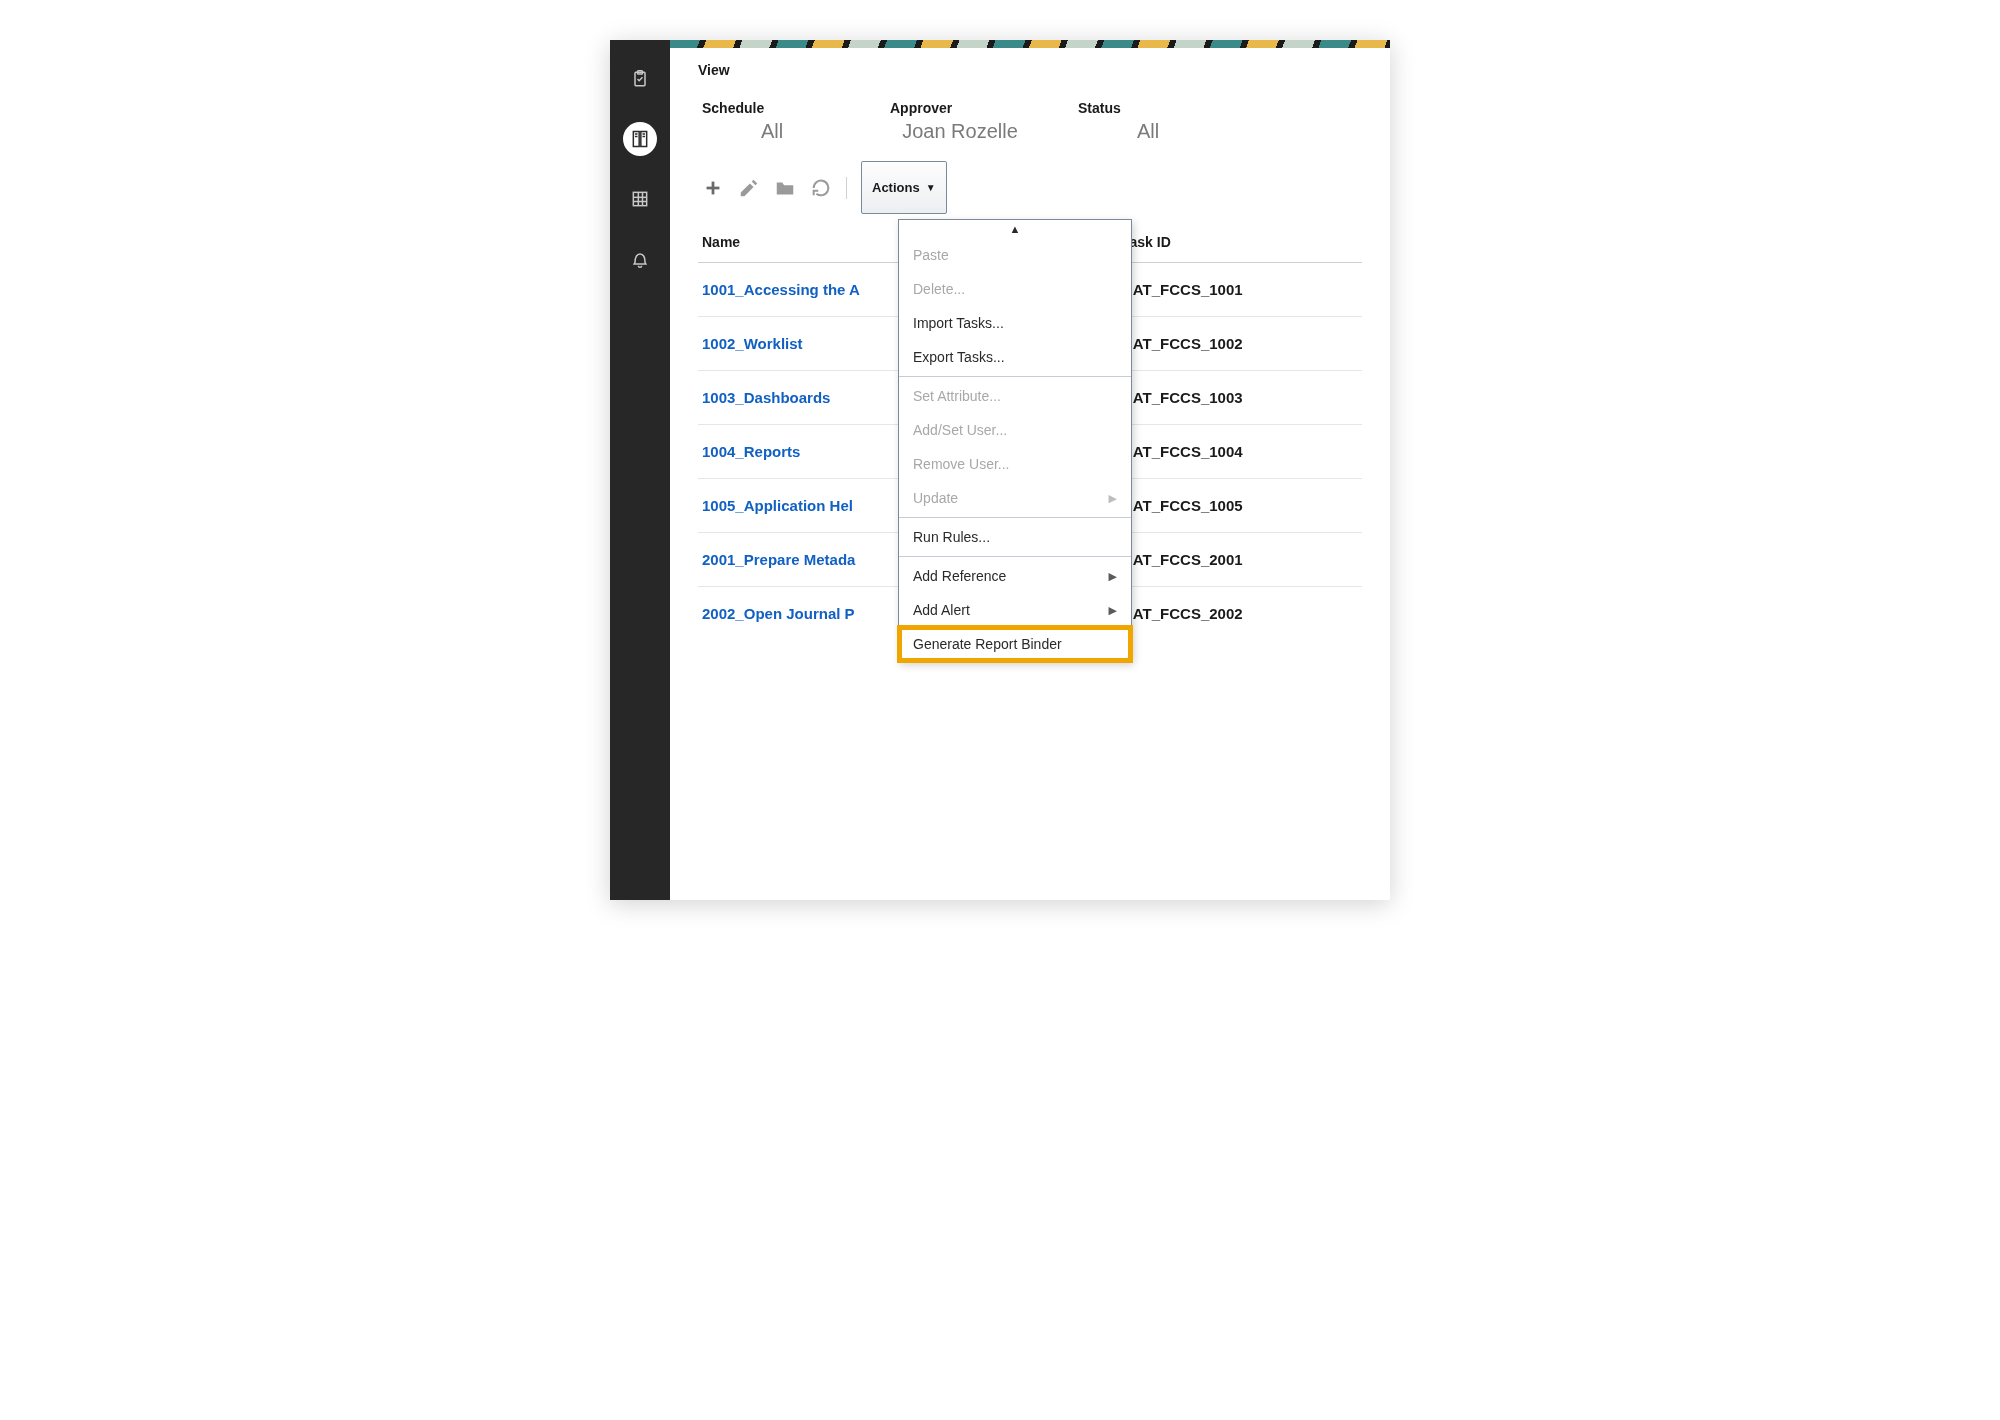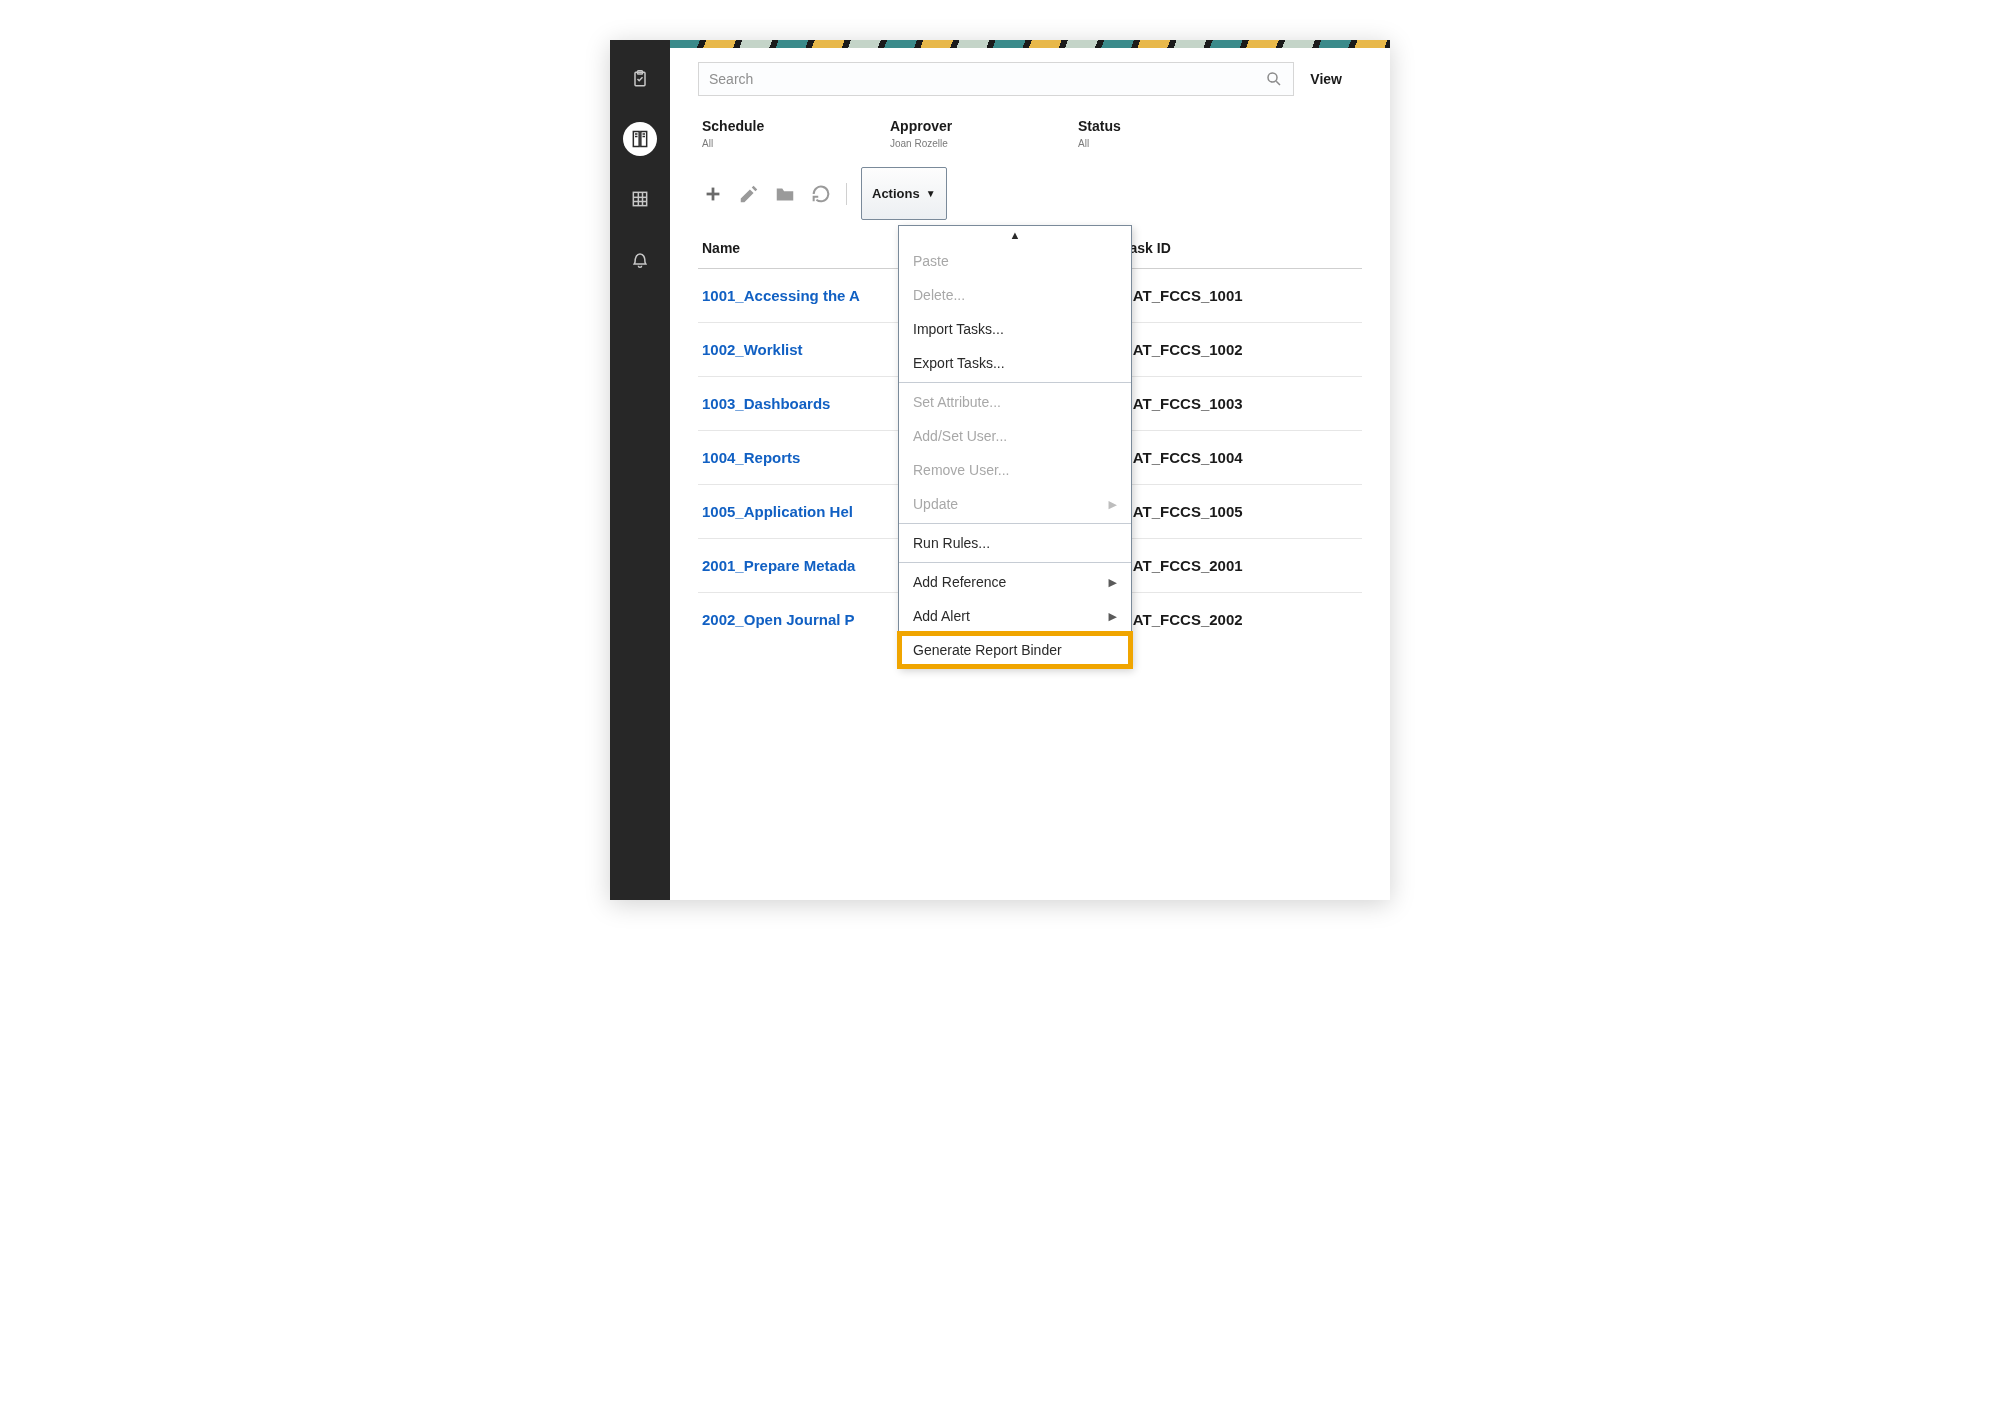--- a/index.html
+++ b/index.html
@@ -127,22 +127,23 @@
     .filter-col {
       min-width: 140px;
     }
     .filter-label {
       font-size: 14px;
       font-weight: 700;
       color: #1a1a1a;
       margin-bottom: 4px;
     }
     .filter-value {
-      font-size: 10px;
+      font-size: 20px;
       color: #7a7a7a;
+      text-align: center;
     }
     .toolbar {
       display: flex;
       align-items: center;
       gap: 14px;
       padding: 10px 0 10px 4px;
       margin-top: 6px;
     }
     .toolbar-icon {
       color: #9a9a9a;
@@ -316,27 +317,20 @@
       <svg viewBox="0 0 24 24" fill="none" stroke="currentColor" stroke-width="1.8">
         <path d="M6 16 C6 10 8 6 12 6 C16 6 18 10 18 16 L19 18 L5 18 Z"></path>
         <path d="M10 20 a2 2 0 0 0 4 0"></path>
       </svg>
     </div>
   </div>
 
   <div class="main">
 
     <div class="search-row">
-      <div class="search-box">
-        <input class="search-input" type="text" placeholder="Search" style="">
-        <svg class="search-icon" viewBox="0 0 24 24" fill="none" stroke="currentColor" stroke-width="2">
-          <circle cx="10" cy="10" r="6"></circle>
-          <line x1="15" y1="15" x2="20" y2="20"></line>
-        </svg>
-      </div>
       <span class="view-label">View</span>
     </div>
 
     <div class="filters-row">
       <div class="filter-col">
         <div class="filter-label">Schedule</div>
         <div class="filter-value">All</div>
       </div>
       <div class="filter-col">
         <div class="filter-label">Approver</div>

